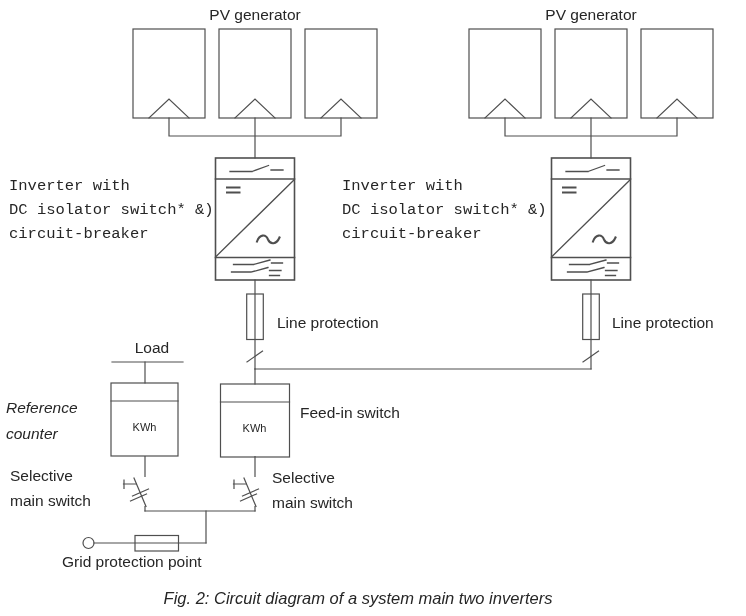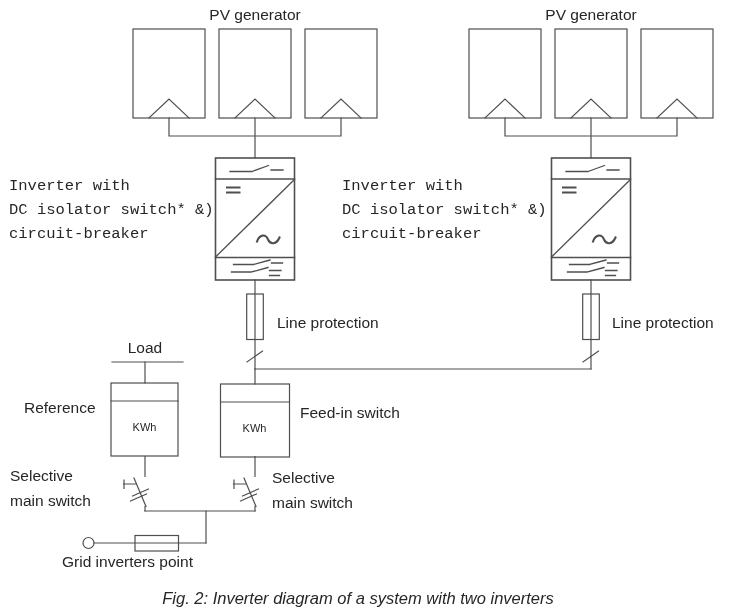--- a/index.html
+++ b/index.html
@@ -123,39 +123,40 @@
   <div class="lbl lh24" style="left:342px;top:174px;">
     <div>Inverter with</div>
     <div>DC isolator switch* &amp;)</div>
     <div>circuit-breaker</div>
   </div>
 
   <div class="lbl" style="left:277px;top:313px;">Line protection</div>
 
   <div class="lbl" style="left:612px;top:313px;">Line protection</div>
 
-  <div class="lbl center" style="left:95px;top:338px;width:100px;">Load</div>
+  <div class="lbl center" style="left:102px;top:338px;width:100px;">Load</div>
 
-  <div class="lbl lh26" style="left:24px;top:395px;">
+  <div class="lbl lh26" style="left:6px;top:395px;font-style:italic;">
     <div>Reference</div>
+    <div>counter</div>
   </div>
 
   <div class="lbl kwh center" style="left:111px;top:417px;width:67px;">KWh</div>
 
   <div class="lbl kwh center" style="left:220px;top:418px;width:69px;">KWh</div>
 
   <div class="lbl" style="left:300px;top:403px;">Feed-in switch</div>
 
   <div class="lbl lh25" style="left:10px;top:463px;">
     <div>Selective</div>
     <div>main switch</div>
   </div>
 
   <div class="lbl lh25" style="left:272px;top:465px;">
     <div>Selective</div>
     <div>main switch</div>
   </div>
 
-  <div class="lbl" style="left:62px;top:552px;">Grid inverters point</div>
+  <div class="lbl" style="left:62px;top:552px;">Grid protection point</div>
 
-  <div class="lbl caption center" style="left:0px;top:588px;width:716px;">Fig. 2: Inverter diagram of a system with two inverters</div>
+  <div class="lbl caption center" style="left:0px;top:588px;width:716px;">Fig. 2: Circuit diagram of a system main two inverters</div>
 
 </div>
 
 </body></html>

